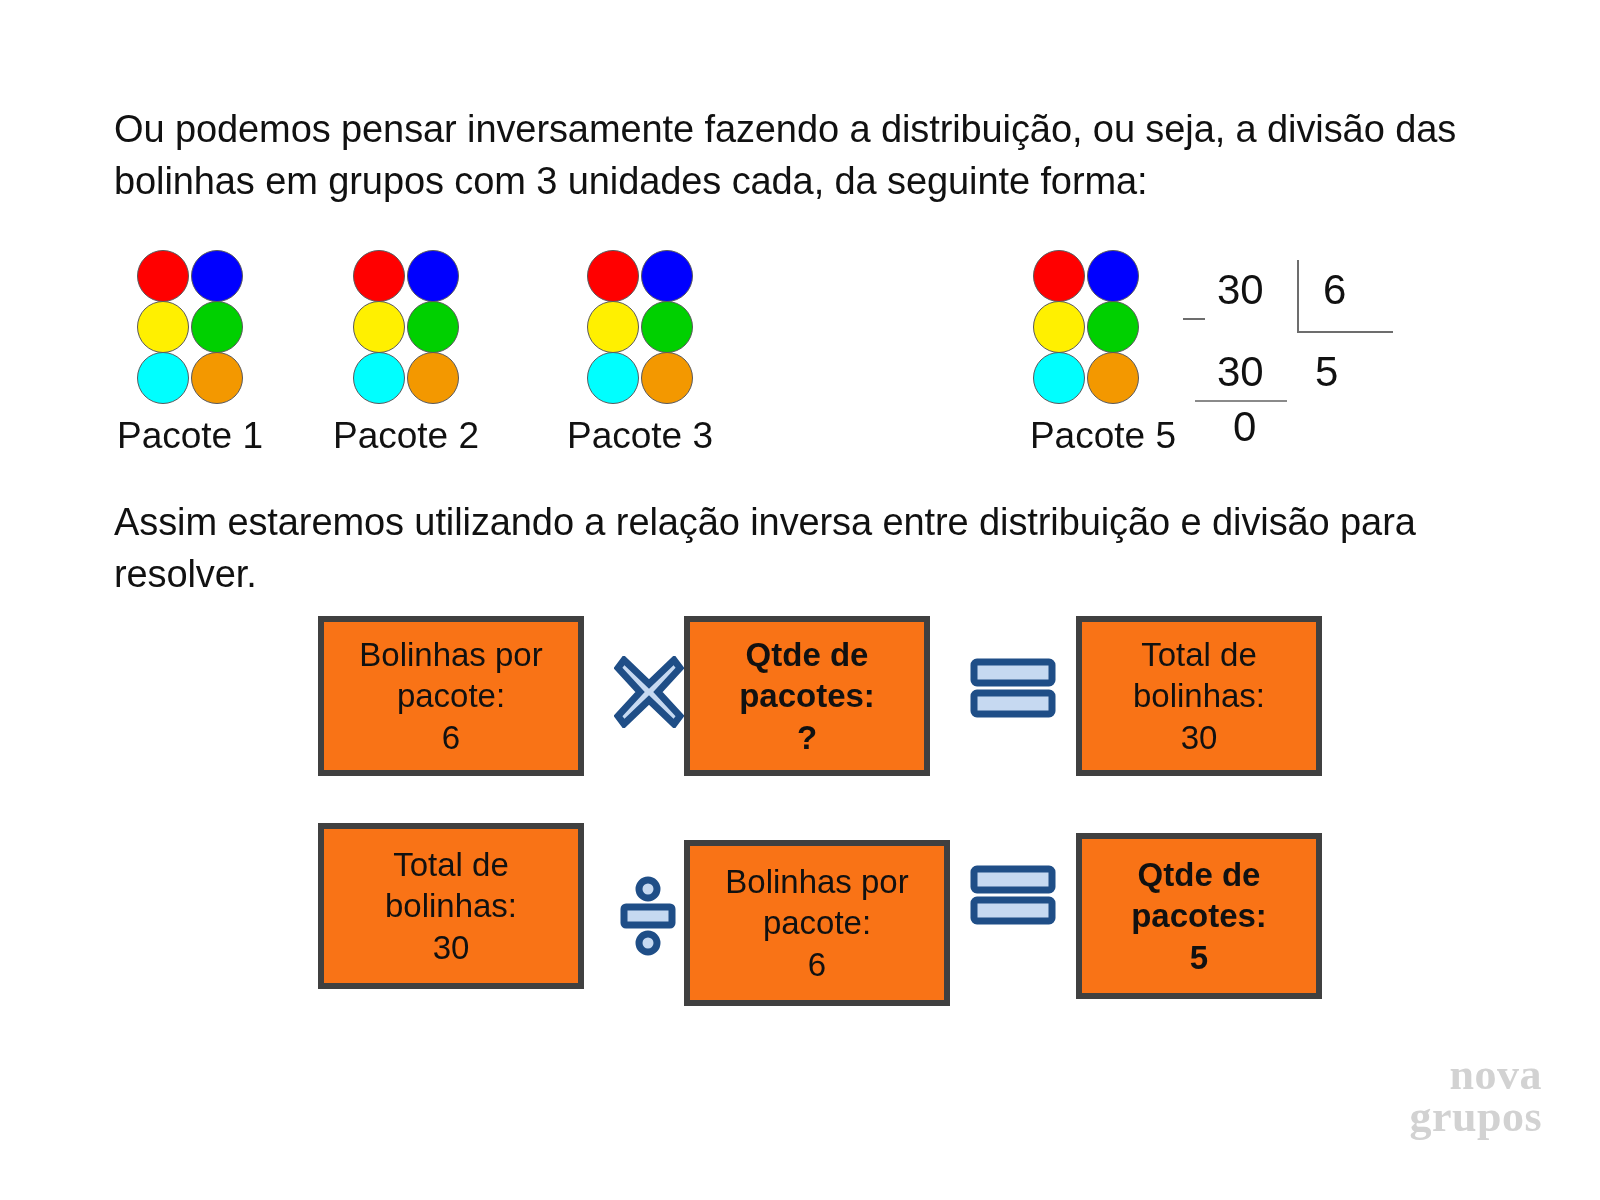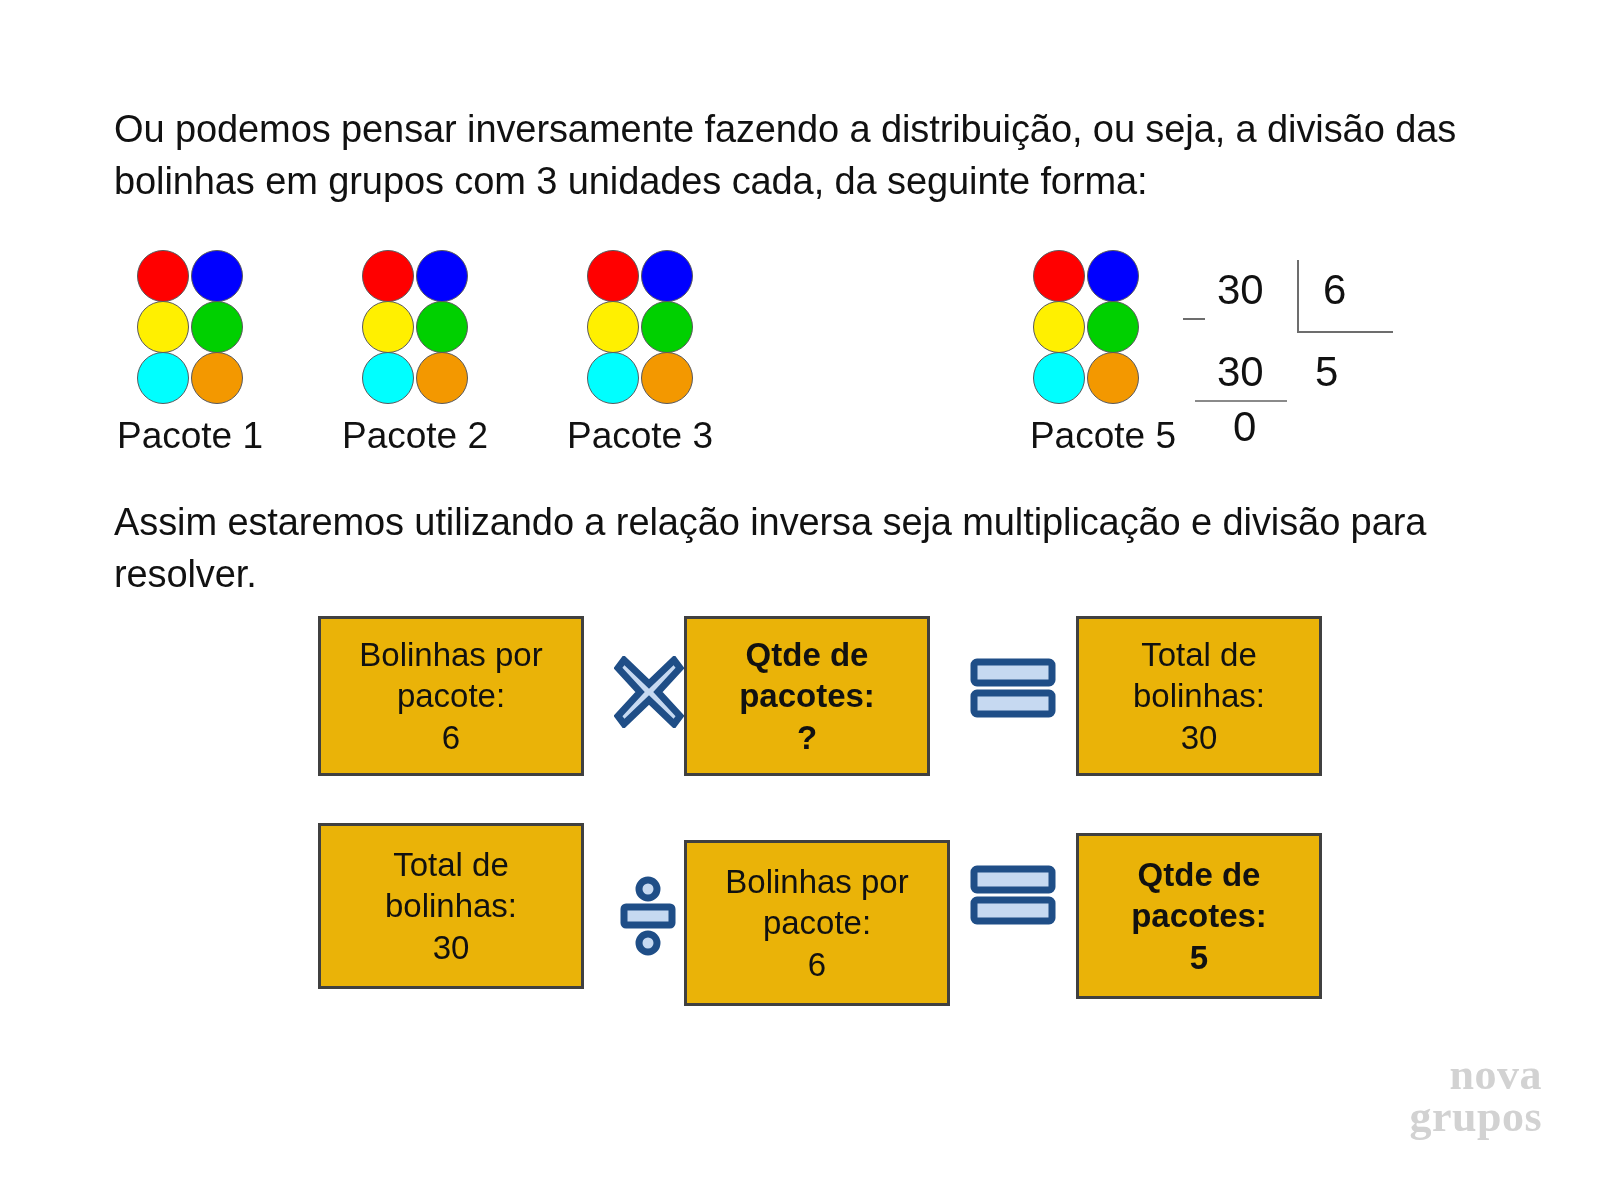--- a/index.html
+++ b/index.html
@@ -107,22 +107,22 @@
   }
   #division-remainder { position: absolute; left: 58px; top: 145px; }
 
   
   .eq-row { position: absolute; }
   #equation-row-1 { left: 318px; top: 616px; }
   #equation-row-2 { left: 318px; top: 823px; }
 
   .eq-box {
     position: absolute;
-    border: 3px solid #404040;
-    background: #eab308;
+    border: 6px solid #404040;
+    background: #f97316;
     box-sizing: border-box;
     display: flex;
     flex-direction: column;
     align-items: center;
     justify-content: center;
     text-align: center;
     font-size: 33px;
     line-height: 1.26;
     color: #111111;
     padding: 4px 6px;
@@ -173,21 +173,21 @@
       <div class="ball" style="background: rgb(255, 0, 0);"></div>
       <div class="ball" style="background: rgb(0, 0, 255);"></div>
       <div class="ball" style="background: rgb(255, 240, 0);"></div>
       <div class="ball" style="background: rgb(0, 208, 0);"></div>
       <div class="ball" style="background: rgb(0, 255, 255);"></div>
       <div class="ball" style="background: rgb(243, 152, 0);"></div>
     </div>
     <div class="packet-label">Pacote 1</div>
   </div>
 
-  <div class="packet" style="left:225px;">
+  <div class="packet" style="left:216px;">
     <div class="packet-balls">
       <div class="ball" style="background: rgb(255, 0, 0);"></div>
       <div class="ball" style="background: rgb(0, 0, 255);"></div>
       <div class="ball" style="background: rgb(255, 240, 0);"></div>
       <div class="ball" style="background: rgb(0, 208, 0);"></div>
       <div class="ball" style="background: rgb(0, 255, 255);"></div>
       <div class="ball" style="background: rgb(243, 152, 0);"></div>
     </div>
     <div class="packet-label">Pacote 2</div>
   </div>
@@ -224,21 +224,21 @@
   <span id="division-divisor">6</span>
   <div id="division-vline"></div>
   <div id="division-hline"></div>
   <div id="division-minus"></div>
   <span id="division-subtrahend">30</span>
   <span id="division-quotient">5</span>
   <div id="division-subline"></div>
   <span id="division-remainder">0</span>
 </div>
 
-<div class="para" id="relation-paragraph">Assim estaremos utilizando a relação inversa seja multiplicação e divisão para resolver.</div>
+<div class="para" id="relation-paragraph">Assim estaremos utilizando a relação inversa entre distribuição e divisão para resolver.</div>
 
 <div class="eq-row" id="equation-row-1">
 
   <div class="eq-box" id="box-bolinhas-por-pacote-1">
     <span class="line">Bolinhas por</span>
     <span class="line">pacote:</span>
     <span class="line">6</span>
   </div>
 
   <div class="op-icon" id="multiply-icon">

